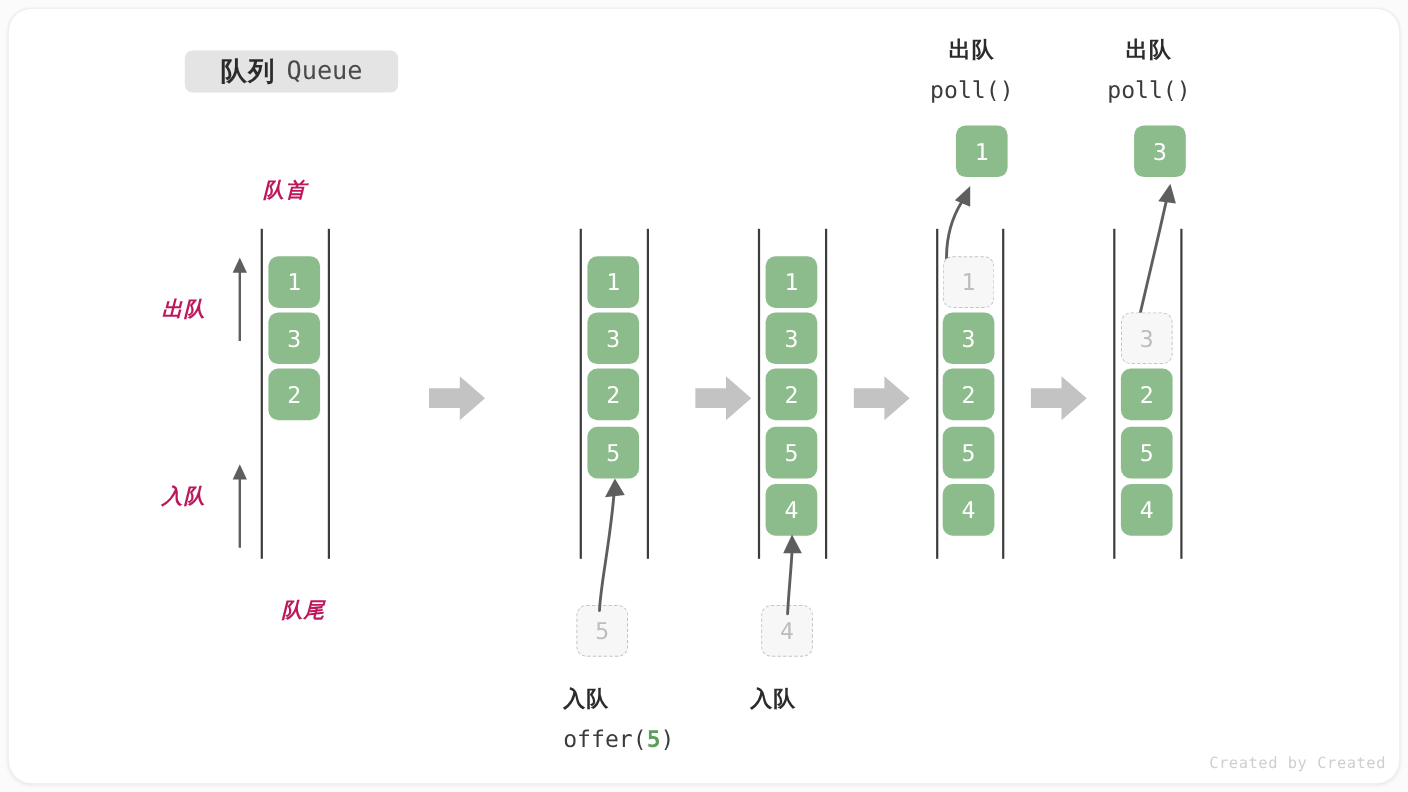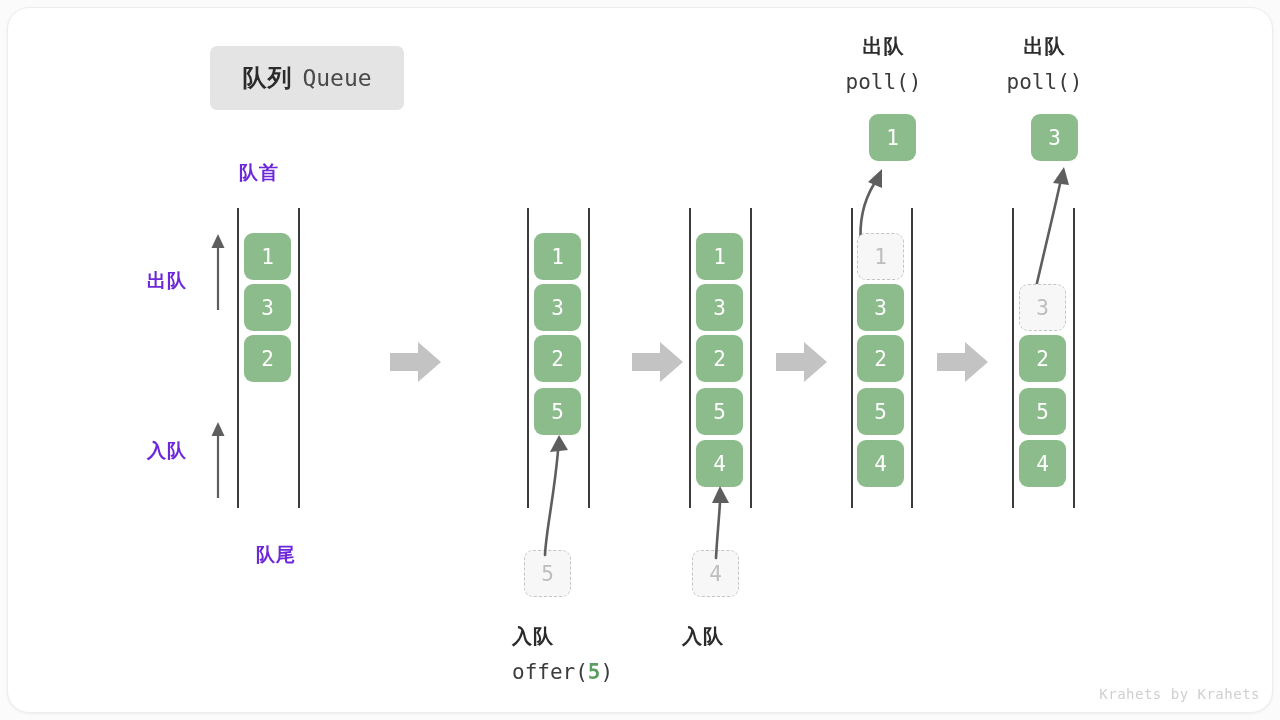--- a/index.html
+++ b/index.html
@@ -34,50 +34,50 @@
     box-shadow: 0 1px 3px rgba(0,0,0,0.06);
     box-sizing: border-box;
   }
 
   
   .title-badge {
     position: absolute;
     left: 168px;
     top: 46px;
     width: 194px;
-    height: 64px;
+    height: 38px;
     background: #e4e4e4;
     border-radius: 7px;
     display: flex;
     align-items: center;
     justify-content: center;
     gap: 10px;
-    margin-left: 42px;
   }
   .title-cn {
     font-size: 24px;
     font-weight: bold;
     color: #2b2b2b;
     letter-spacing: 1px;
   }
   .title-en {
     font-family: "DejaVu Sans Mono", "Liberation Mono", monospace;
     font-size: 23px;
     color: #4a4a4a;
   }
 
   
   .abs { position: absolute; }
 
   .lbl-cn-bold {
     font-size: 19px;
     font-weight: bold;
-    color: #6d28d9;
+    color: #be185d;
     letter-spacing: 1px;
     white-space: nowrap;
+    font-style: italic;
   }
   .hdr {
     text-align: center;
     white-space: nowrap;
     line-height: 36px;
   }
   .hdr .cn {
     font-size: 20px;
     font-weight: bold;
     color: #2b2b2b;
@@ -275,14 +275,14 @@
 
     <div class="rail" style="left:1012px; top:208px; height:300px;"></div>
     <div class="rail" style="left:1073px; top:208px; height:300px;"></div>
 
     <div class="box ghost" style="left:1019px; top:284px;">3</div>
     <div class="box filled" style="left:1019px; top:335px;">2</div>
     <div class="box filled" style="left:1019px; top:388px;">5</div>
     <div class="box filled" style="left:1019px; top:440px;">4</div>
   </div>
 
-  <div class="watermark">Krahets by Krahets</div>
+  <div class="watermark">Created by Created</div>
 </div>
 
 </body></html>

